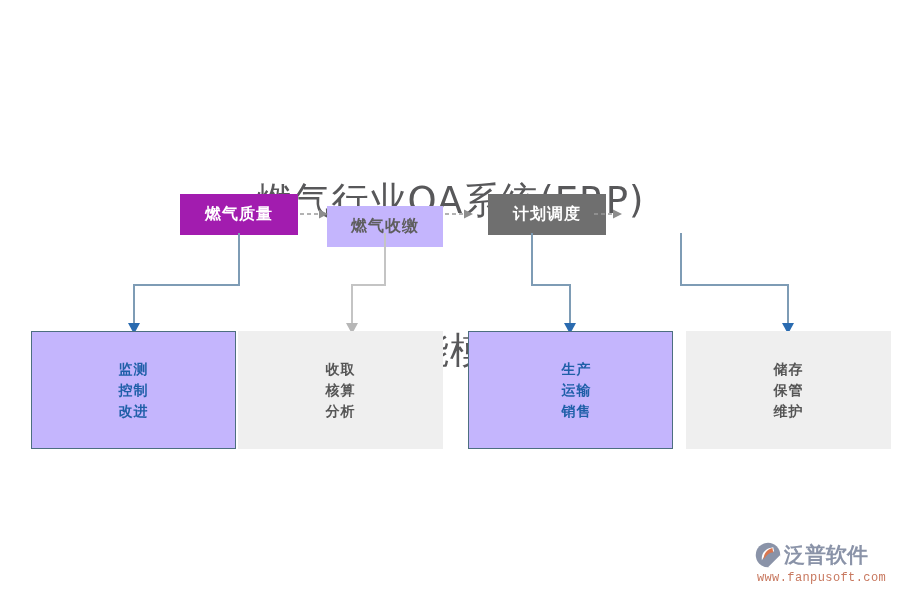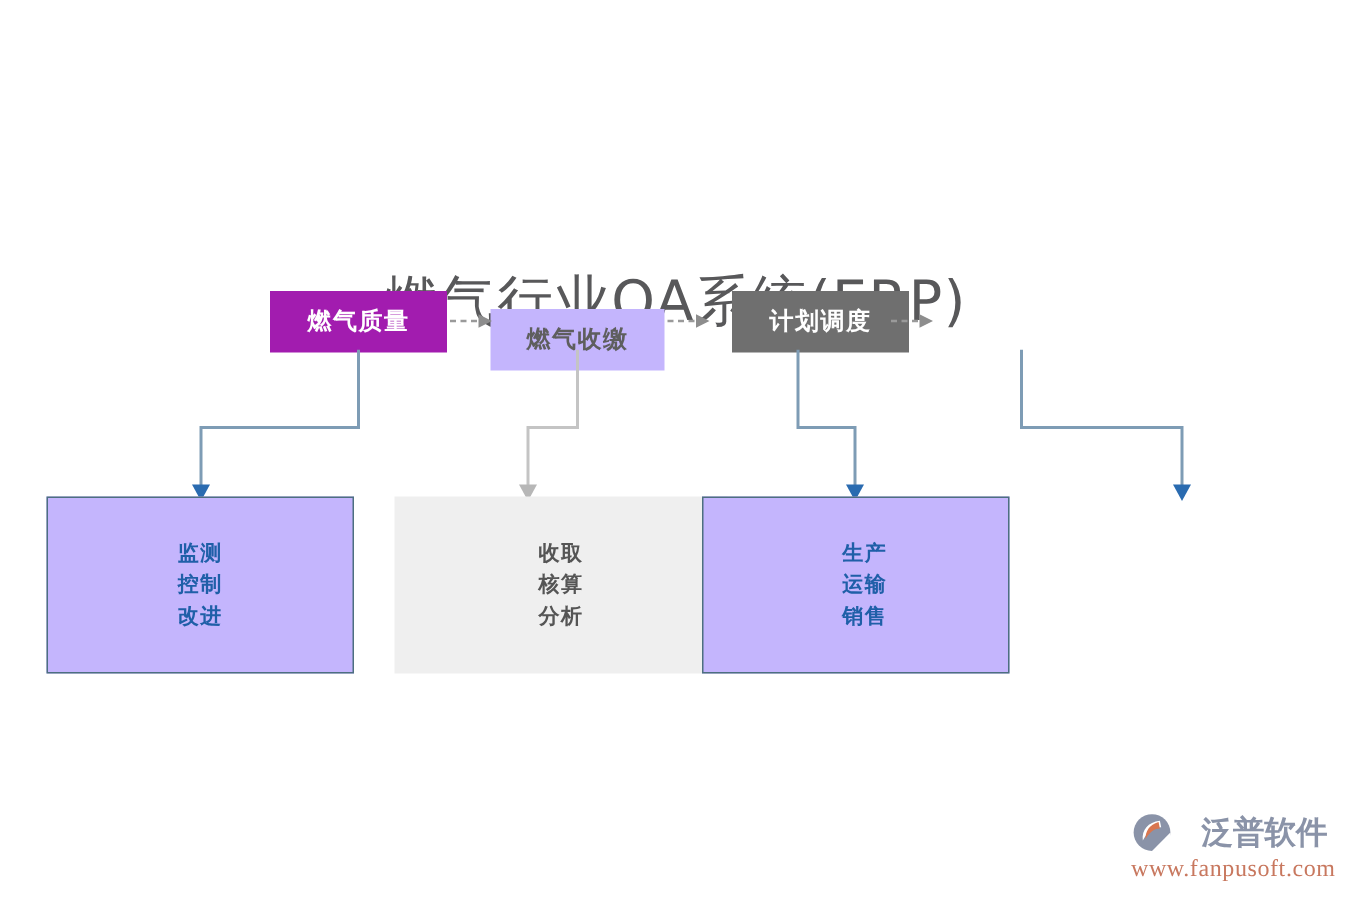--- a/index.html
+++ b/index.html
@@ -105,56 +105,56 @@
     background: #c4b5fd;
     border: 1px solid #4d6f80;
     color: #1f5fa8;
   }
   .bottom-box.filled {
     background: #efefef;
     border: none;
     color: #555555;
   }
   .bb-1 { left: 31px;  width: 205px; }
-  .bb-2 { left: 263px; width: 222px; }
+  .bb-2 { left: 238px; width: 205px; }
   .bb-3 { left: 468px; width: 205px; padding-left: 12px; }
   .bb-4 { left: 686px; width: 205px; }
   .bb-line { display: block; }
 
   
   .brand {
     position: absolute;
     left: 754px;
     top: 540px;
     width: 135px;
     height: 50px;
   }
   .brand-row {
     display: flex;
     align-items: center;
-    gap: 19px;
+    gap: 2px;
     height: 30px;
   }
   .brand-mark {
     width: 28px;
     height: 28px;
     flex: none;
   }
   .brand-name {
     font-size: 21px;
     font-weight: 700;
     color: #8a93a8;
     letter-spacing: 0px;
     line-height: 28px;
   }
   .brand-url {
     margin-top: 1px;
     text-align: center;
-    font-family: Liberation Serif, serif;
-    font-size: 16px;
+    font-family: Liberation Mono, monospace;
+    font-size: 12px;
     color: #c8785f;
     letter-spacing: 0.4px;
   }
 </style>
 </head>
 <body>
 
 <div id="canvas">
 
   <div class="title-block">
@@ -237,20 +237,25 @@
     <span class="bb-line">核算</span>
     <span class="bb-line">分析</span>
   </div>
 
   <div class="bottom-box outlined bb-3">
     <span class="bb-line">生产</span>
     <span class="bb-line">运输</span>
     <span class="bb-line">销售</span>
   </div>
 
+  <div class="bottom-box filled bb-4">
+    <span class="bb-line">储存</span>
+    <span class="bb-line">保管</span>
+    <span class="bb-line">维护</span>
+  </div>
 
   <div class="brand">
     <div class="brand-row">
       <svg class="brand-mark" viewBox="0 0 32 32">
         <path d="M16 2 A14 14 0 1 0 16 30 A14 14 0 1 0 16 2 Z" fill="#8a93a8"></path>
         <path d="M22 7 C13 8 8 14 9 22 C13 15 17 12 23 12 Z" fill="#ffffff"></path>
         <path d="M21 8 C14 10 11 15 11 21 C15 15 18 13 22 13 Z" fill="#d9764f"></path>
         <path d="M16 30 L30 30 L30 16 Z" fill="#ffffff"></path>
       </svg>
       <span class="brand-name">泛普软件</span>

